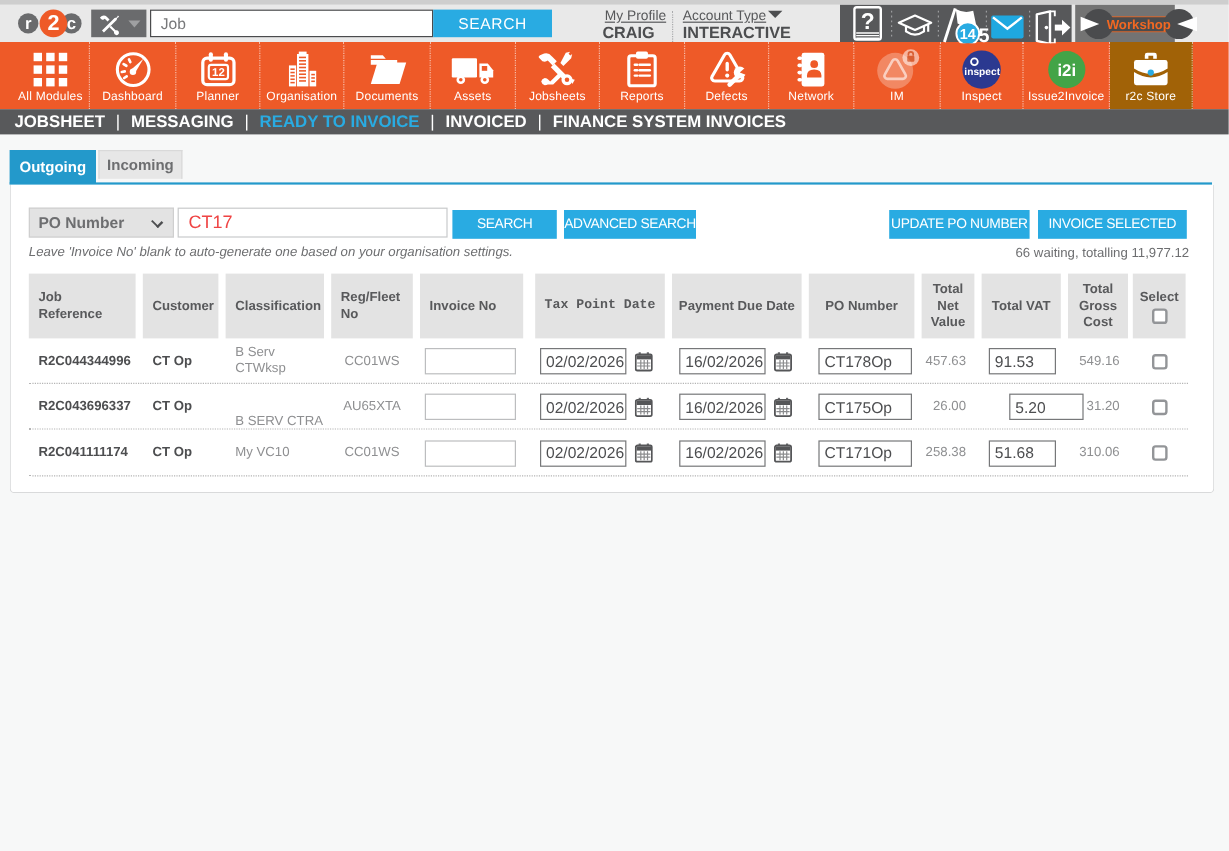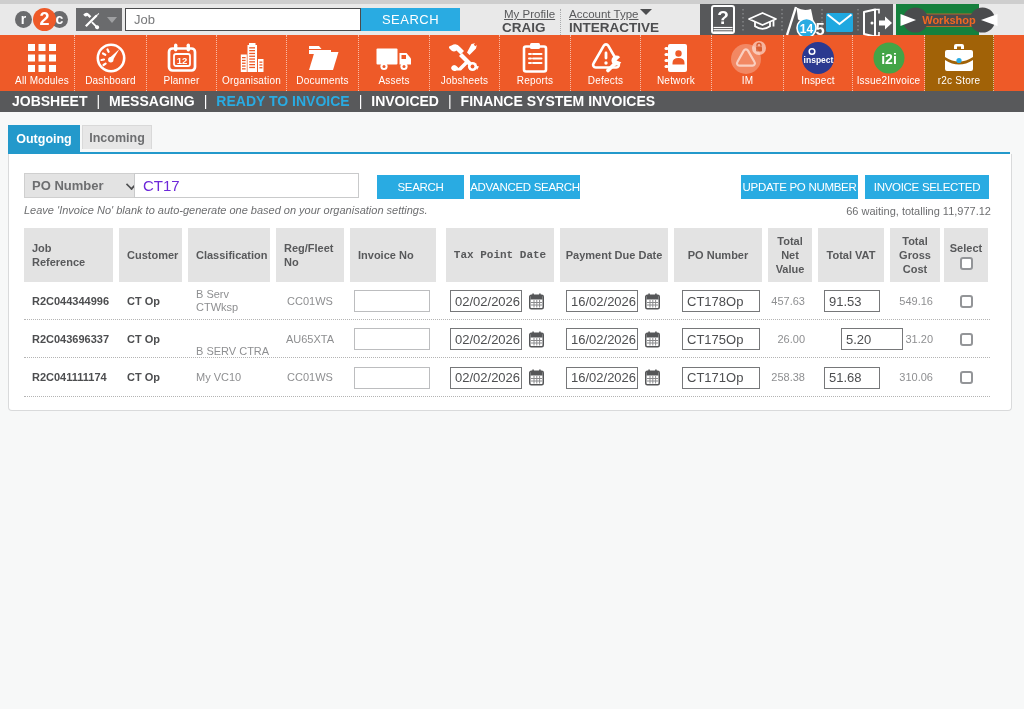--- a/index.html
+++ b/index.html
@@ -10,40 +10,40 @@
   #topstrip { left:0; top:0; width:1024px; height:3.5px; background:#cecece; }
   #topbar { left:0; top:3.5px; width:1024px; height:31.5px; background:#e9e9e9; }
   .circ { position:absolute; border-radius:50%; color:#fff; font-weight:bold; text-align:center; }
   #toolsbtn { left:76px; width:46px; height:23.5px; background:#6a6b6d; }
   #searchinput { left:125px; width:236px; height:23.5px; background:#fff; border:1px solid #4a4b4d; color:#77787a; font-size:13px; line-height:21.5px; padding-left:8px; }
   #topsearchbtn { left:361px; width:99px; height:23.5px; background:#29abe2; color:#fff; font-size:13px; text-align:center; line-height:23.5px; letter-spacing:0.5px; }
   .toplink { color:#58595b; font-size:11.5px; text-decoration:underline; }
   .topname { color:#4d4e50; font-size:13.5px; font-weight:bold; }
   .dotsep { position:absolute; width:0px; height:26px; border-left:1px dotted #a9aaac; top:3px; }
   #iconblock { left:700px; top:0; width:193px; height:31.5px; background:#57585a; z-index:3; }
-  #workshop { left:896px; top:0; width:83px; height:31.5px; background:#15803d; }
+  #workshop { left:896px; top:0; width:83px; height:31.5px; background:#737373; }
   
   #orangenav { left:0; top:35px; width:1024px; height:56px; background:#ee5a28; }
   .mod { position:absolute; top:0; height:56px; border-right:1px dotted rgba(255,255,255,0.6); }
   .mod .lbl { position:absolute; bottom:5px; left:0; right:0; text-align:center; color:#fff; font-size:10px; letter-spacing:0.2px; }
   .mod .ic { position:absolute; top:5px; left:0; right:0; height:36px; display:flex; align-items:center; justify-content:center; }
   .mod.store { background:#a16207; }
   
   #menubar { left:0; top:91px; width:1024px; height:21px; background:#58595b; color:#fff; font-size:14px; font-weight:bold; line-height:21px; }
   #menubar span.sep { color:#fff; padding:0 9px; font-weight:normal; }
   #menubar a.on { color:#29abe2; }
   
   .tab { position:absolute; top:125px; font-size:12.5px; font-weight:bold; text-align:center; }
   #tab1 { left:8px; width:72px; height:28px; line-height:28px; background:#2399cb; color:#fff; }
   #tab2 { left:82px; width:70px; height:24px; line-height:24px; background:#e7e7e7; color:#6d6e70; border:1px solid #d9d9d9; border-bottom:none; }
   #cyanline { left:8px; top:151.5px; width:1002px; height:2.5px; background:#2399cb; }
   
   #card { left:8px; top:154px; width:1004px; height:257px; background:#fff; border:1px solid #d9dadb; border-top:none; border-radius:0 0 4px 4px; }
   #poselect { left:24px; top:173px; width:121px; height:24.5px; background:#e3e3e3; border:1px solid #cfcfcf; color:#6d6e70; font-weight:bold; font-size:13px; line-height:23px; padding-left:7px; }
-  #poinput { left:134px; top:173px; width:225px; height:24.5px; background:#fff; border:1px solid #c9cacb; font-size:15px; color:#6d28d9; line-height:23px; padding-left:8px; }
+  #poinput { left:148px; top:173px; width:225px; height:24.5px; background:#fff; border:1px solid #c9cacb; font-size:15px; color:#ef4444; line-height:23px; padding-left:8px; }
   .cbtn { position:absolute; top:175px; height:24px; background:#29abe2; color:#fff; font-size:11.5px; letter-spacing:-0.3px; text-align:center; line-height:24px; white-space:nowrap; overflow:hidden; }
   #note { left:24px; top:204px; font-style:italic; color:#6d6e70; font-size:11px; }
   #waiting { top:205px; right:33px; color:#6d6e70; font-size:11px; }
   
   .hcell { position:absolute; top:228px; height:54px; background:#e3e3e3; color:#58595b; font-size:11px; line-height:14px; font-weight:bold; display:flex; align-items:center; }
   .cell { position:absolute; font-size:11px; line-height:13px; color:#8e8f91; display:flex; align-items:center; white-space:nowrap; }
   .cell.b { color:#4d4e50; font-weight:bold; }
   .dotline { position:absolute; left:24px; width:966px; border-top:1px dotted #b4b4b4; }
   input.inv { border:1px solid #bcbdbf; height:22px; background:#fff; }
   input.dt { border:1px solid #767779; height:22px; font-size:13px; color:#4d4e50; font-family:"Liberation Sans",sans-serif; padding-left:4px; }

